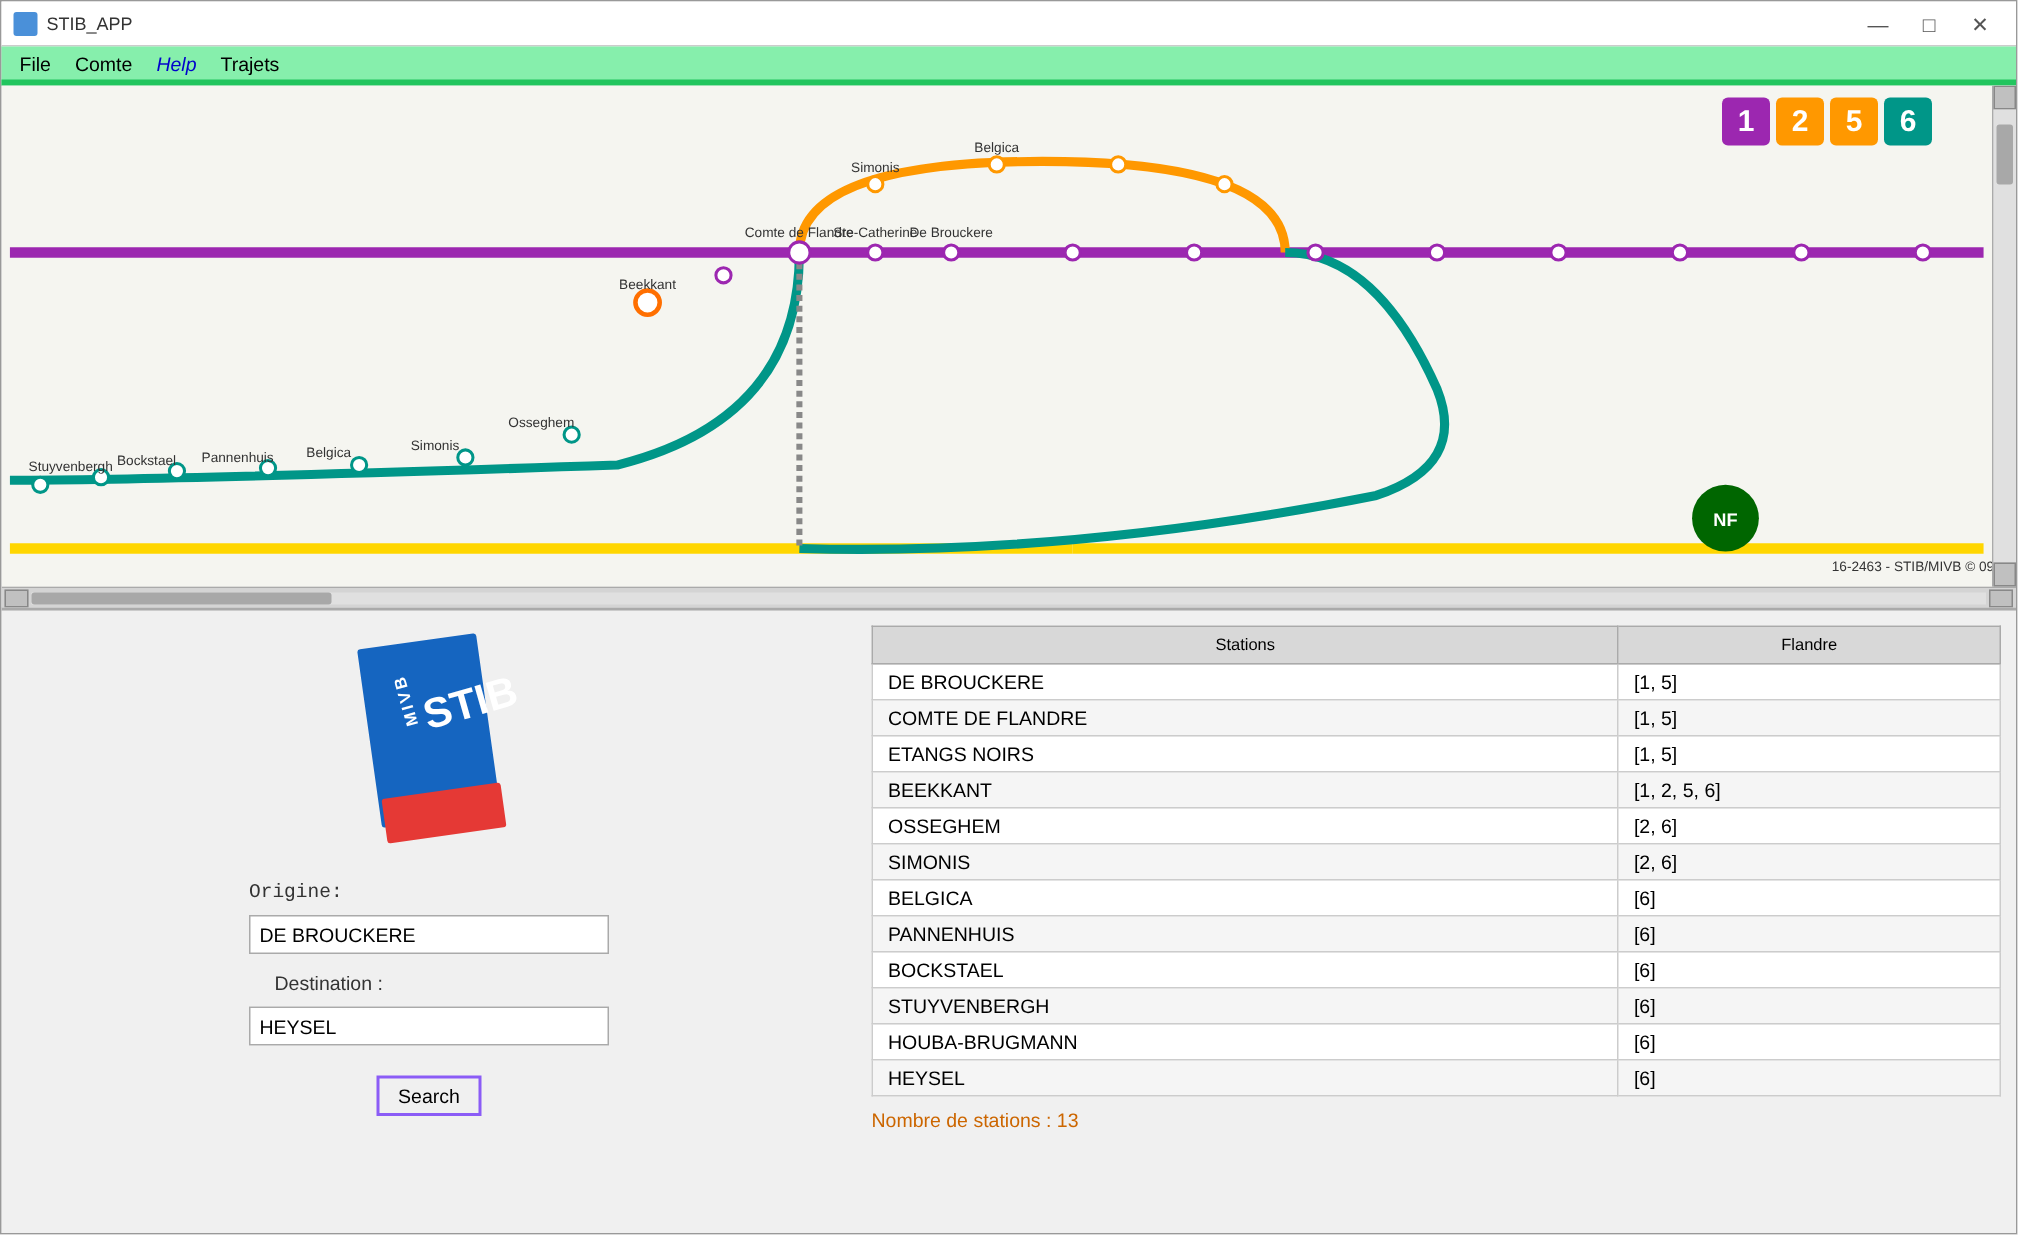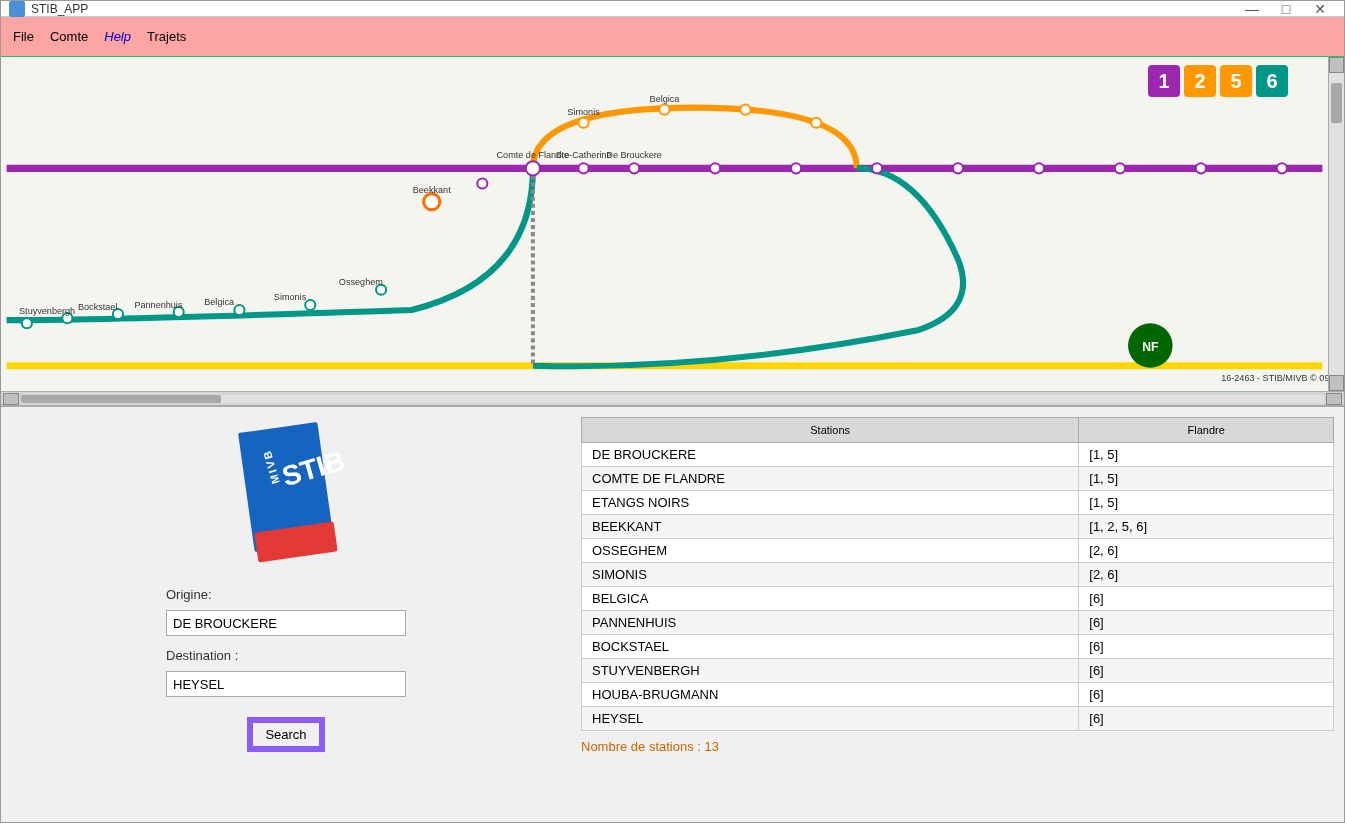--- a/index.html
+++ b/index.html
@@ -1,27 +1,27 @@
 <!DOCTYPE html>
 <html><head>
   <meta charset="utf-8">
   <style>
     * { box-sizing: border-box; margin: 0; padding: 0; }
     body { font-family: 'Segoe UI', Arial, sans-serif; font-size: 13px; background: #f0f0f0; overflow: hidden; }
 
     
     .window { width: 1345px; height: 823px; background: #f0f0f0; border: 1px solid #999; display: flex; flex-direction: column; }
-    .title-bar { background: #fff; height: 16px; display: flex; align-items: center; padding: 0 8px; border-bottom: 1px solid #ccc; justify-content: space-between; }
+    .title-bar { background: #fff; height: 30px; display: flex; align-items: center; padding: 0 8px; border-bottom: 1px solid #ccc; justify-content: space-between; }
     .title-bar-left { display: flex; align-items: center; gap: 6px; font-size: 12px; color: #333; }
     .title-bar-icon { width: 16px; height: 16px; background: #4a90d9; border-radius: 2px; }
     .title-bar-controls { display: flex; gap: 2px; }
     .title-bar-btn { width: 32px; height: 20px; background: none; border: none; cursor: pointer; font-size: 14px; color: #555; display: flex; align-items: center; justify-content: center; }
 
     
-    .menu-bar { height: 40px; background: #fca5a5; border-bottom: 1px solid #22c55e; display: flex; align-items: center; padding: 0 4px; }
+    .menu-bar { height: 26px; background: #86efac; border-bottom: 4px solid #22c55e; display: flex; align-items: center; padding: 0 4px; }
     .menu-item { padding: 2px 8px; cursor: pointer; font-size: 13px; color: #000; }
     .menu-item.help { color: #0000cc; font-style: italic; }
 
     
     .main-content { flex: 1; display: flex; flex-direction: column; overflow: hidden; }
 
     
     .map-area { height: 350px; background: #e8e8e8; border-bottom: 2px solid #aaa; overflow: hidden; position: relative; }
     .map-scrollbar-h { height: 14px; background: #d4d4d4; border-top: 1px solid #aaa; display: flex; align-items: center; }
     .map-scrollbar-v { width: 16px; position: absolute; right: 0; top: 0; bottom: 14px; background: #d4d4d4; border-left: 1px solid #aaa; }
@@ -37,21 +37,21 @@
     .logo-container { margin-bottom: 20px; position: relative; width: 120px; height: 140px; }
     .logo-blue { position: absolute; left: 20px; top: 0; width: 80px; height: 120px; background: #1565c0; transform: rotate(-8deg); border-radius: 2px; }
     .logo-text-mivb { position: absolute; left: 22px; top: 20px; color: #fff; font-size: 11px; font-weight: bold; writing-mode: vertical-rl; transform: rotate(180deg) rotate(-8deg); letter-spacing: 2px; }
     .logo-text-stib { position: absolute; left: 38px; top: 30px; color: #fff; font-size: 28px; font-weight: bold; transform: rotate(-8deg); }
     .logo-red { position: absolute; left: 30px; top: 100px; width: 80px; height: 30px; background: #e53935; transform: rotate(-8deg); border-radius: 2px; }
 
     .field-label { font-size: 13px; color: #333; margin-bottom: 4px; align-self: flex-start; margin-left: 20px; }
     .dropdown-container { width: 240px; position: relative; margin-bottom: 12px; }
     .dropdown { width: 100%; height: 26px; background: #fff; border: 1px solid #aaa; padding: 2px 24px 2px 6px; font-size: 13px; appearance: none; cursor: pointer; }
 
-    .search-btn { margin-top: 8px; padding: 4px 12px; background: #f0f0f0; border: 6px solid #8b5cf6; font-size: 13px; cursor: pointer; }
+    .search-btn { margin-top: 8px; padding: 4px 12px; background: #f0f0f0; border: 2px solid #8b5cf6; font-size: 13px; cursor: pointer; }
 
     
     .right-panel { flex: 1; padding: 10px; display: flex; flex-direction: column; }
     .station-table { border: 1px solid #aaa; border-collapse: collapse; width: 100%; background: #fff; }
     .station-table th { background: #d8d8d8; border: 1px solid #aaa; padding: 6px 10px; font-size: 11px; font-weight: normal; text-align: center; }
     .station-table td { border: 1px solid #ccc; padding: 4px 10px; font-size: 13px; }
     .station-table tr:nth-child(even) td { background: #f5f5f5; }
     .station-count { margin-top: 8px; font-size: 13px; color: #cc6600; }
 
     
@@ -182,42 +182,42 @@
 
         <div class="logo-container">
           <div class="logo-blue">
             <span class="logo-text-mivb">MIVB</span>
             <span class="logo-text-stib">STIB</span>
           </div>
           <div class="logo-red"></div>
         </div>
 
         <div style="width:240px; margin-bottom:4px;">
-          <div class="field-label" style="margin-left:0;">Origine:</div>
+          <div class="field-label" style="margin-left:0;font-family:Liberation Mono, monospace;">Origine:</div>
         </div>
         <div class="dropdown-container">
           <select class="dropdown">
             <option>DE BROUCKERE</option>
             <option>SAINTE-CATHERINE</option>
             <option>COMTE DE FLANDRE</option>
             <option>ETANGS NOIRS</option>
             <option>BEEKKANT</option>
             <option>OSSEGHEM</option>
             <option>SIMONIS</option>
             <option>BELGICA</option>
             <option>PANNENHUIS</option>
             <option>BOCKSTAEL</option>
             <option>STUYVENBERGH</option>
             <option>HOUBA-BRUGMANN</option>
             <option>HEYSEL</option>
           </select>
         </div>
 
         <div style="width:240px; margin-bottom:4px;">
-          <div class="field-label" style="margin-left:0;">Destination :</div>
+          <div class="field-label" style="margin-left:17px;">Destination :</div>
         </div>
         <div class="dropdown-container">
           <select class="dropdown">
             <option>HEYSEL</option>
             <option>DE BROUCKERE</option>
             <option>SAINTE-CATHERINE</option>
             <option>COMTE DE FLANDRE</option>
             <option>ETANGS NOIRS</option>
             <option>BEEKKANT</option>
             <option>OSSEGHEM</option>

